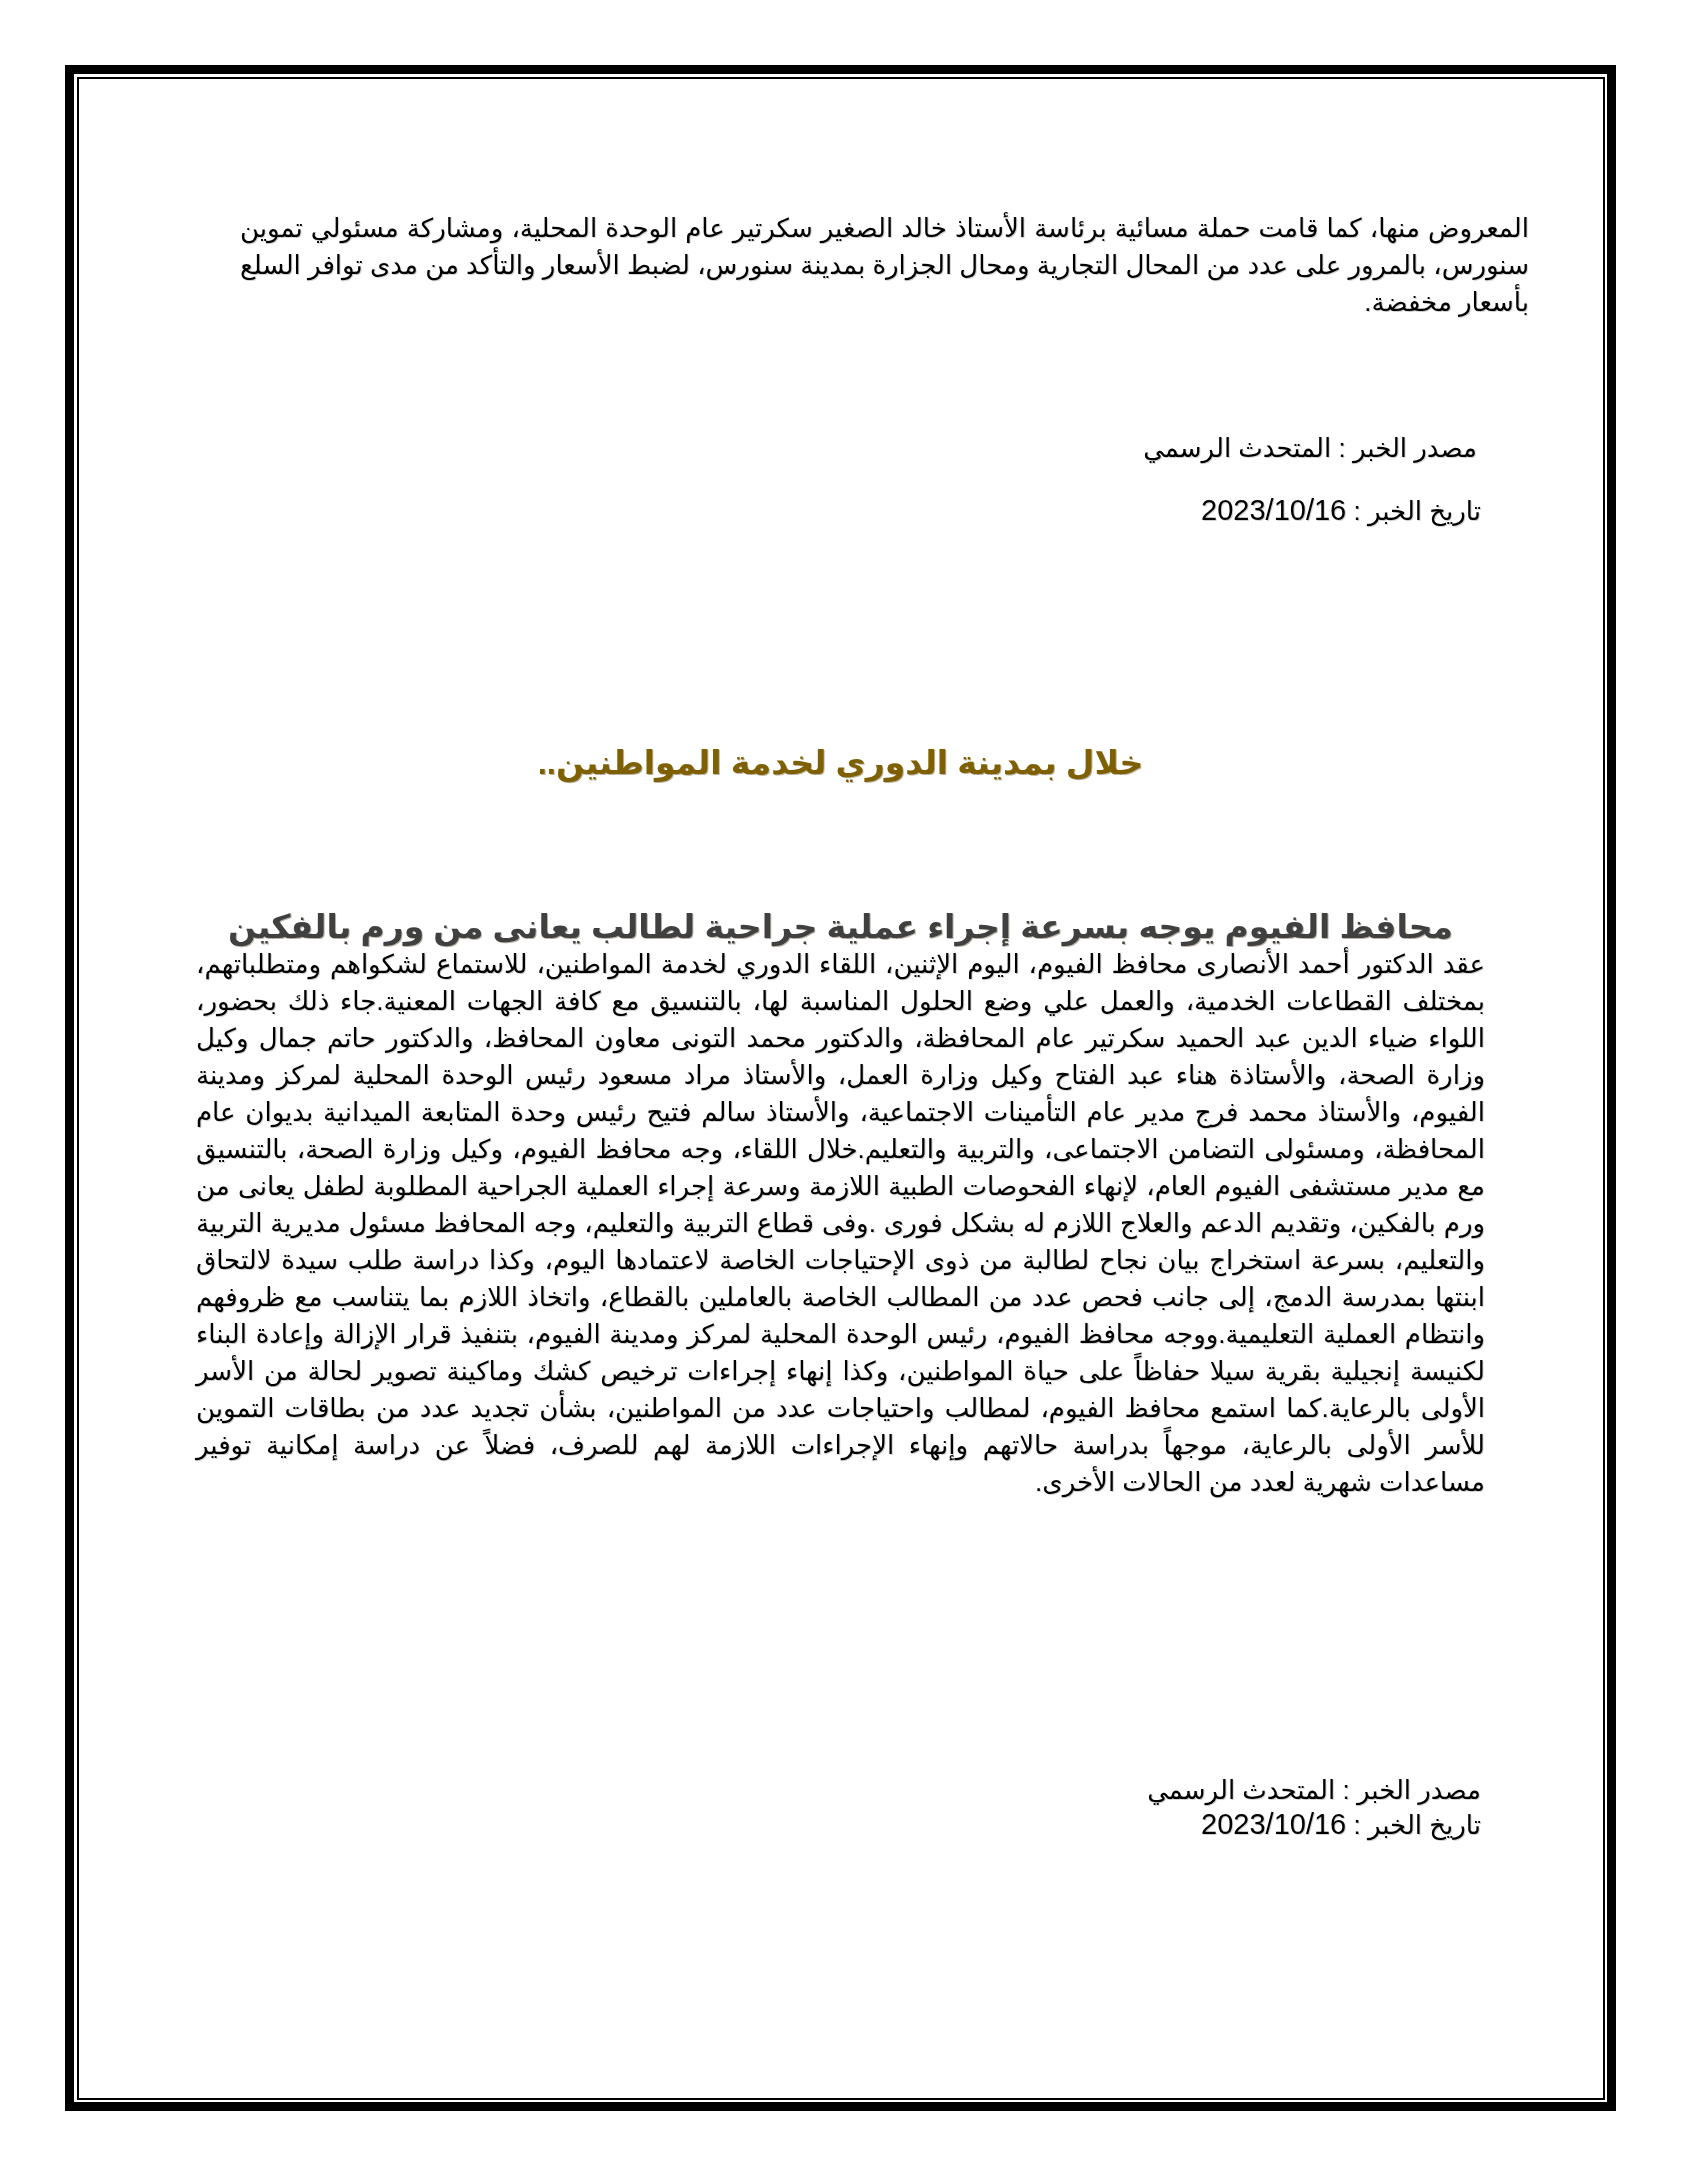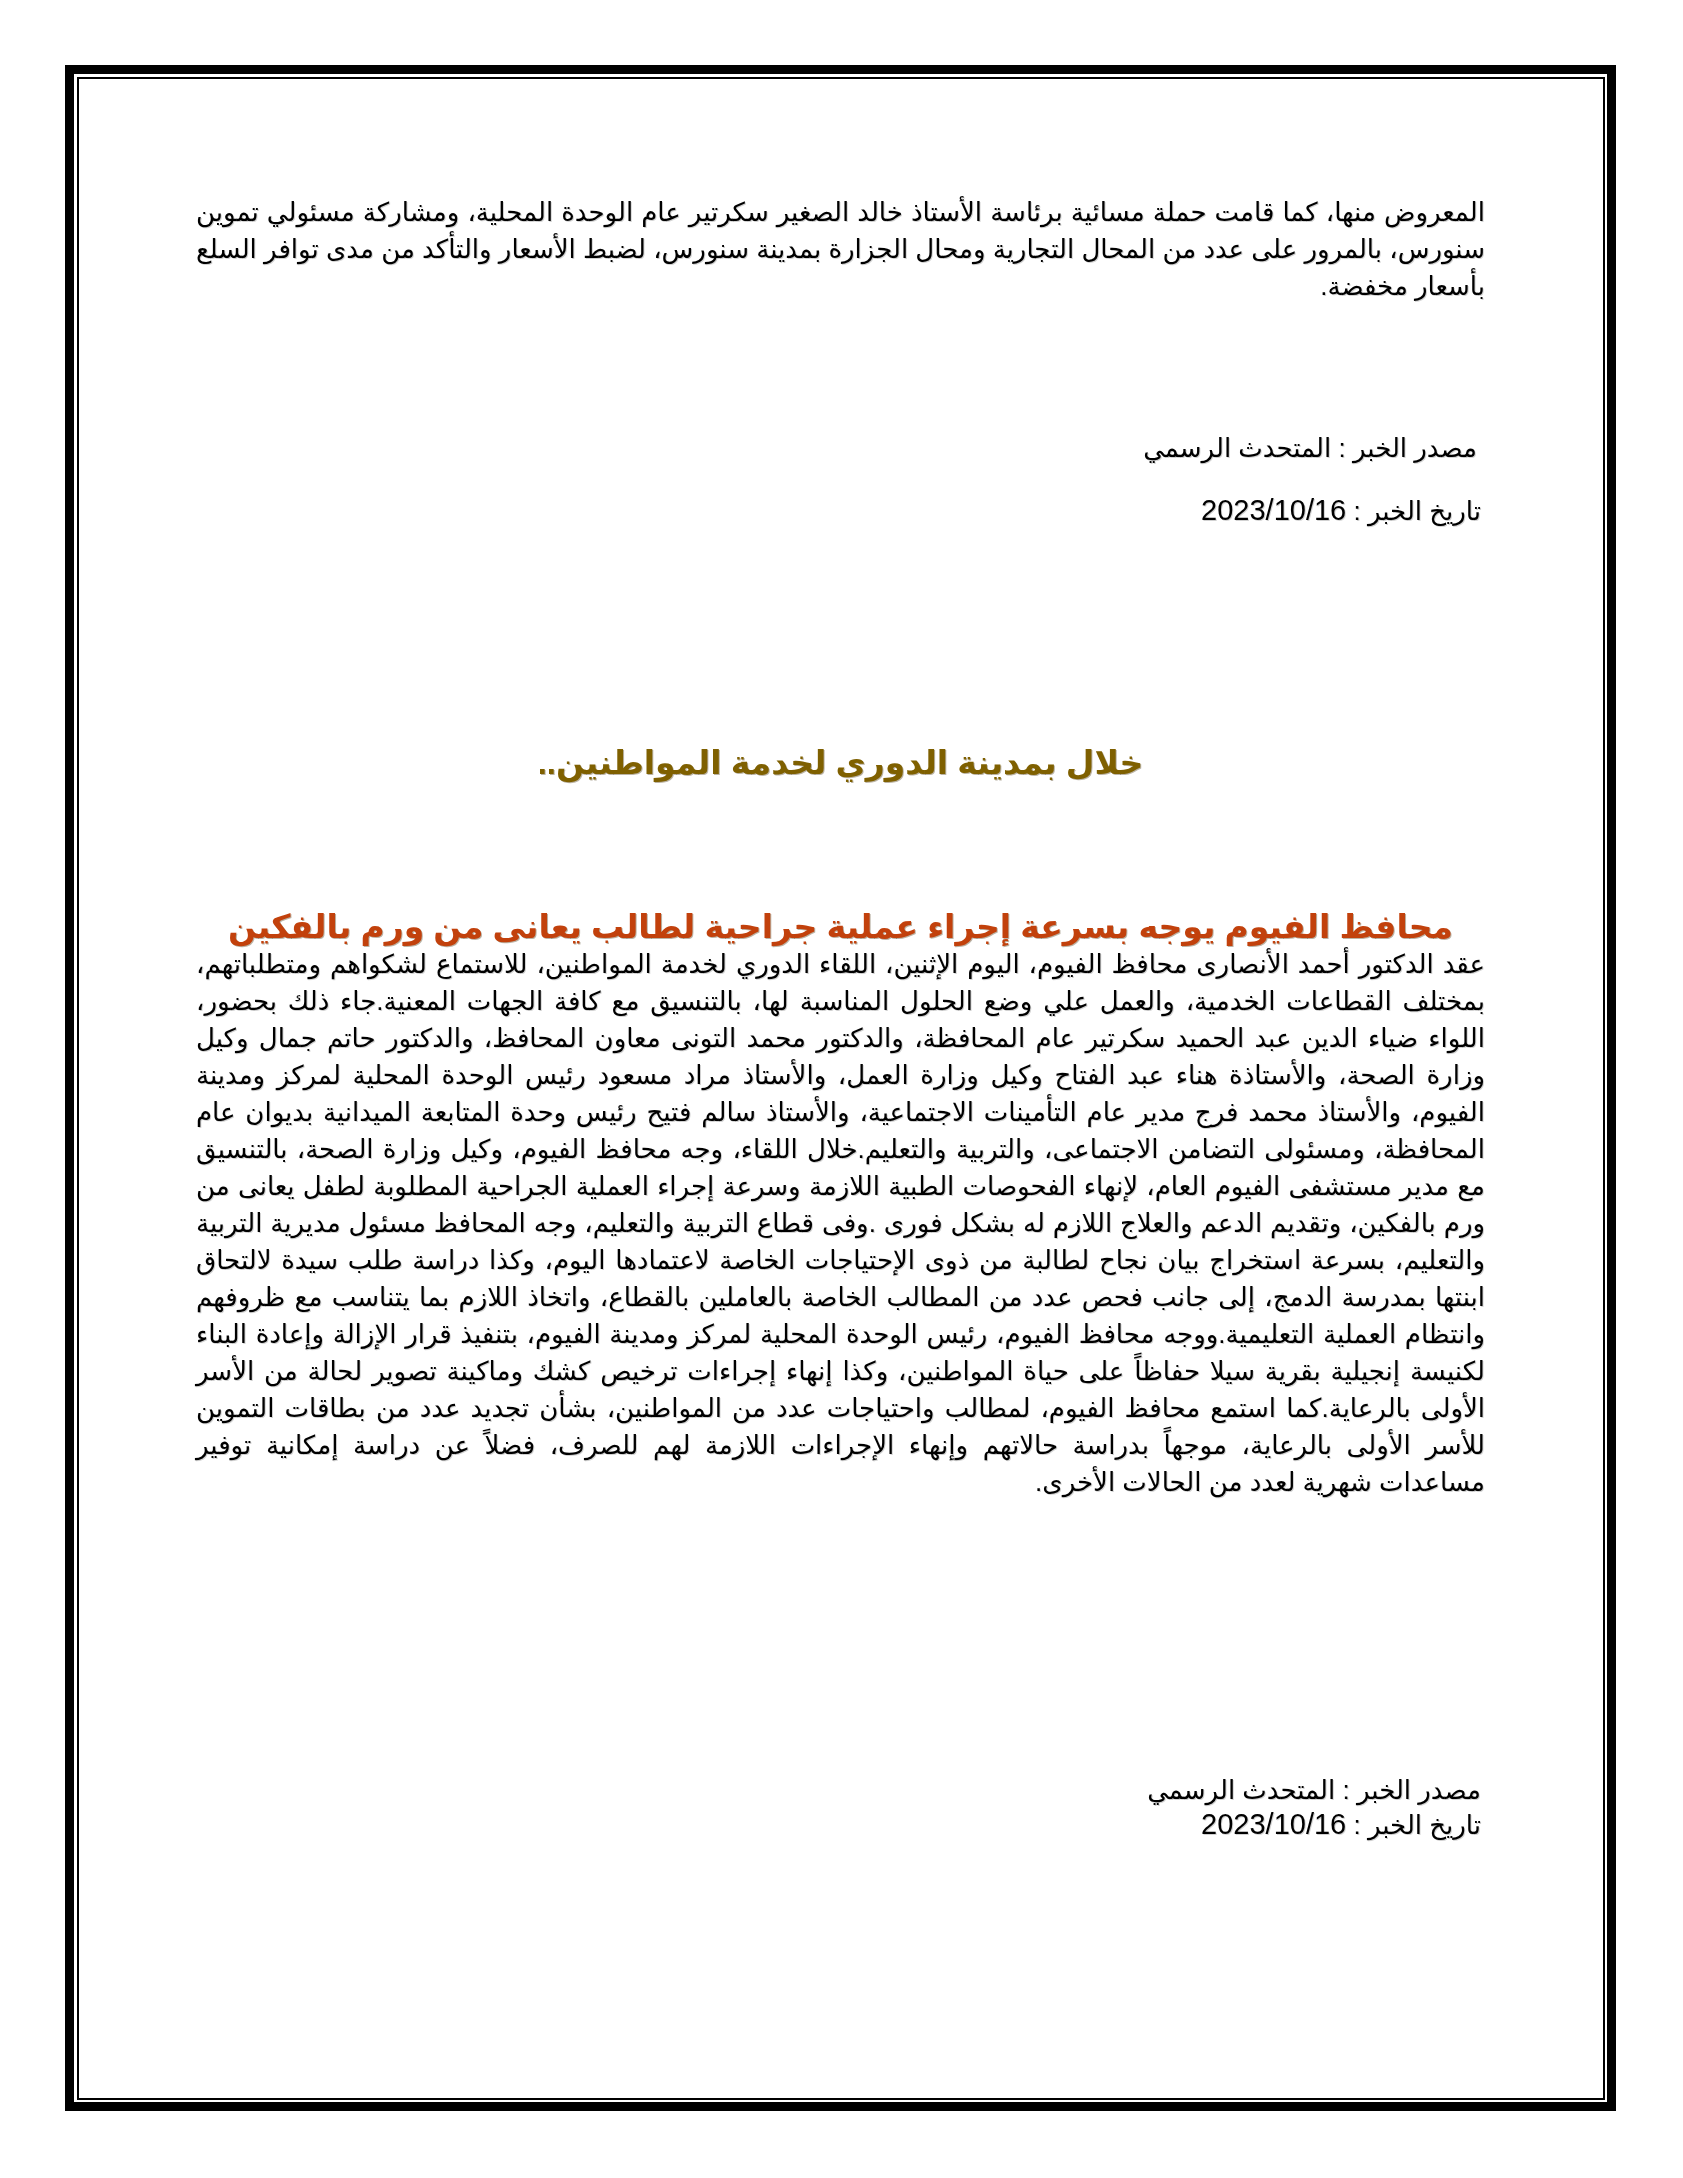--- a/index.html
+++ b/index.html
@@ -71,35 +71,35 @@
       font-size: 33px;
       line-height: 39px;
       text-shadow: 1px 1px 0 rgba(60,40,0,0.35);
       margin: 0;
     }
     .subhead {
       position: absolute;
       left: 196px;
       width: 1289px;
       text-align: center;
-      color: #c2410c;
+      color: #404040;
       font-weight: bold;
       font-size: 33px;
       line-height: 40px;
       text-shadow: 1px 1px 0 rgba(60,40,0,0.35);
       margin: 0;
     }
   </style>
 </head>
 <body>
 
 <div class="frame-outer"></div>
 <div class="frame-inner"></div>
 
-<div class="content" style="top:194px;">
+<div class="content" style="top:210px;margin-left:44px;">
   <p class="para">المعروض منها، كما قامت حملة مسائية برئاسة الأستاذ خالد الصغير سكرتير عام الوحدة المحلية، ومشاركة مسئولي تموين سنورس، بالمرور على عدد من المحال التجارية ومحال الجزارة بمدينة سنورس، لضبط الأسعار والتأكد من مدى توافر السلع بأسعار مخفضة.</p>
 </div>
 
 <div class="content" style="top:432px;">
   <p class="meta" style="padding-right:8px;">
     <span>مصدر الخبر</span>
     <span>:</span>
     <span>المتحدث الرسمي</span>
   </p>
   <p class="meta" style="margin-top:30px;">

